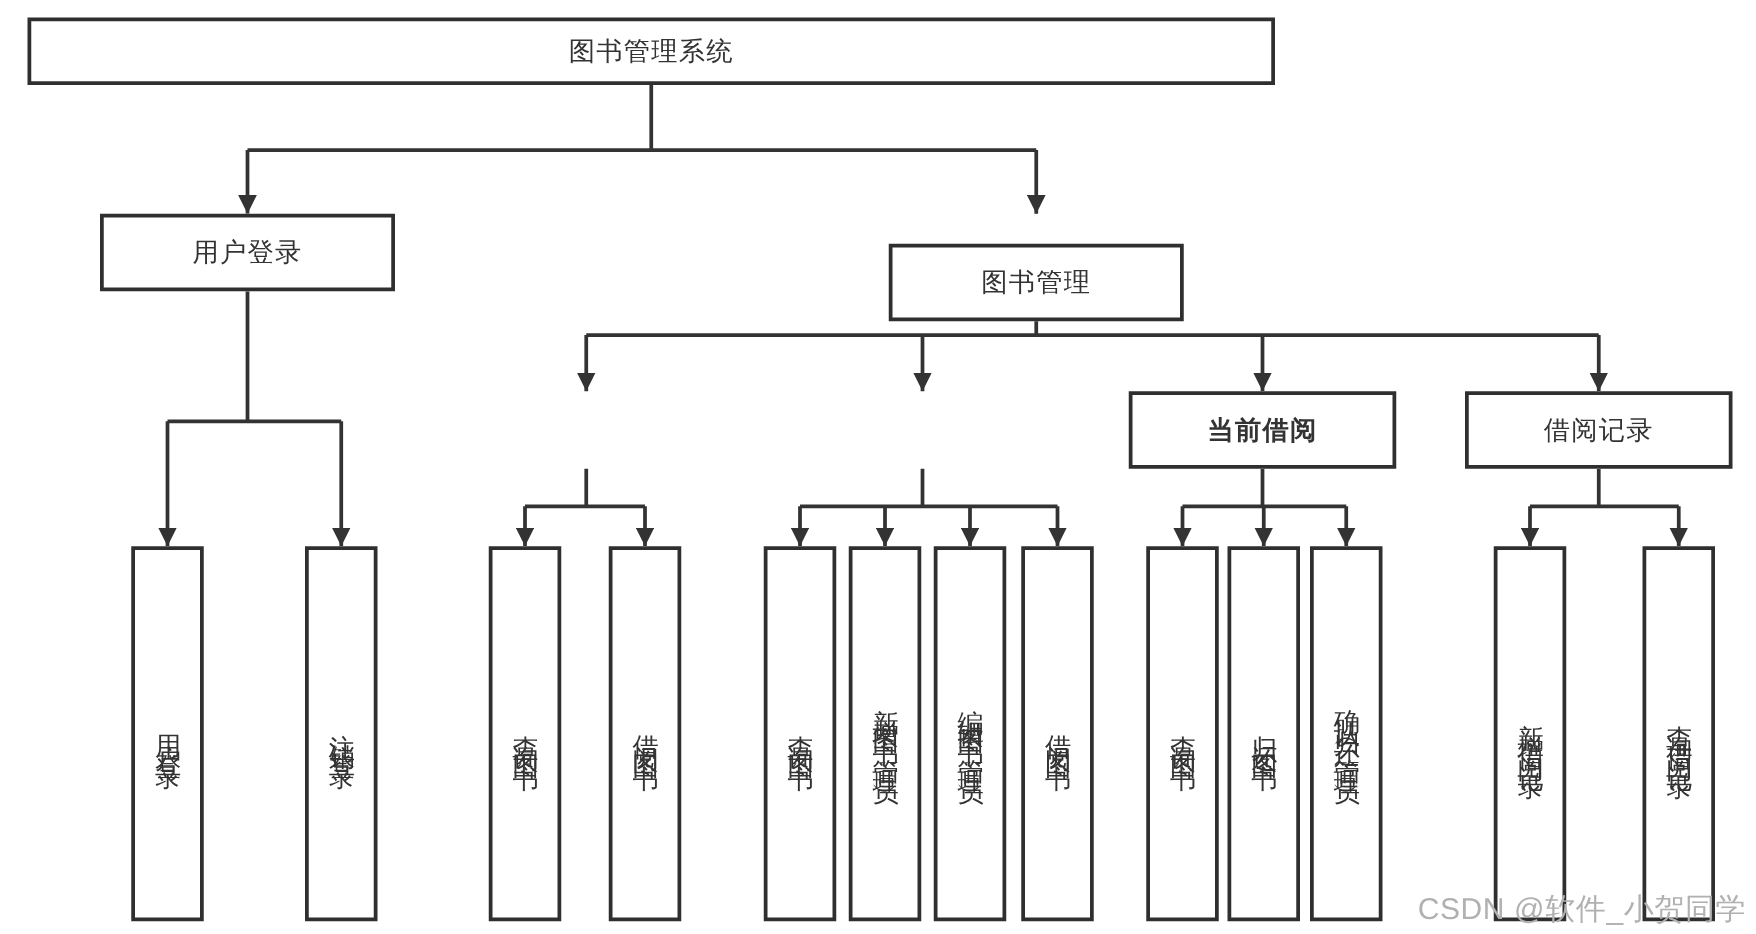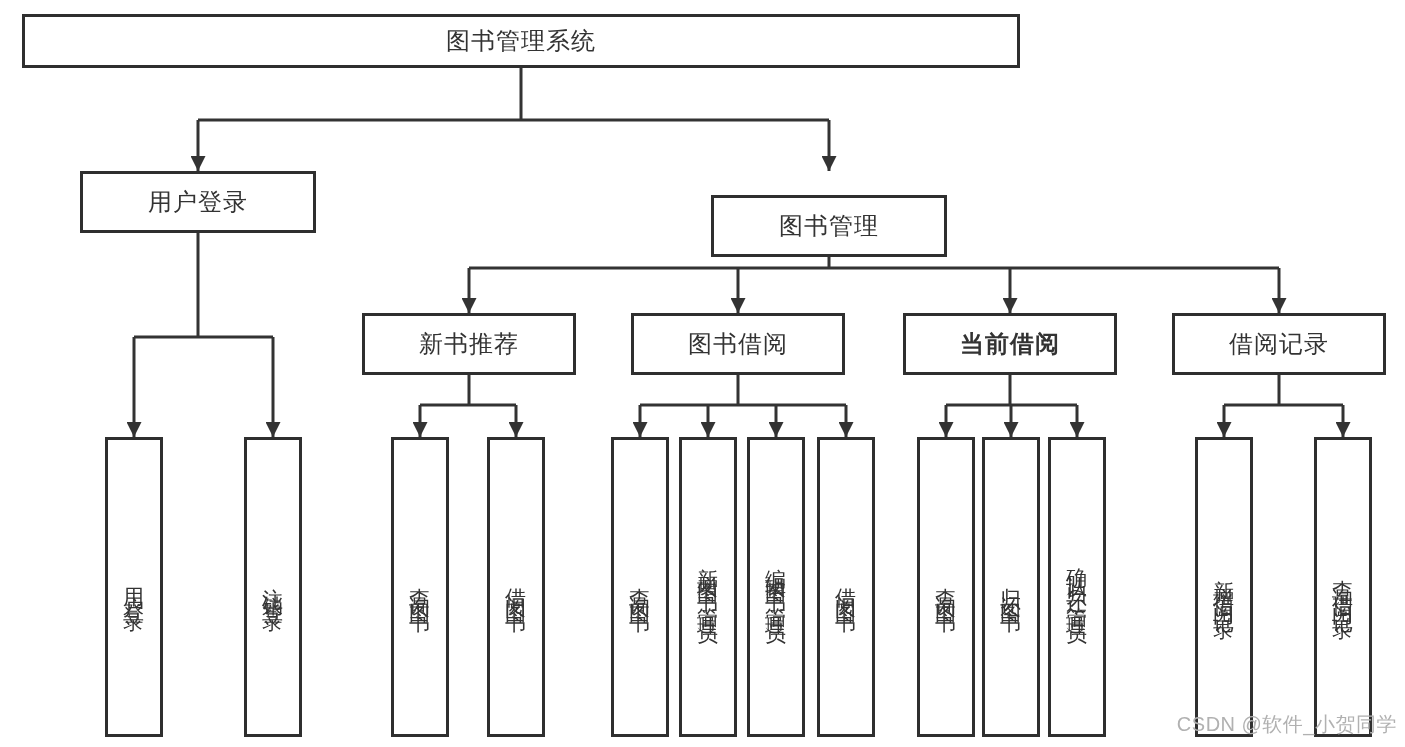--- a/index.html
+++ b/index.html
@@ -35,21 +35,21 @@
   .node {
     position: absolute;
     box-sizing: border-box;
     border: 3px solid var(--box-border, #2f2f2f);
     background: var(--box-fill, #ffffff);
     display: flex;
     align-items: center;
     justify-content: center;
   }
   .hbox span {
-    font-size: 24px;
+    font-size: 21px;
     letter-spacing: 1px;
     white-space: nowrap;
   }
   .vbox {
     top: 437px;
     width: 58px;
     height: 300px;
   }
   .vbox span {
     writing-mode: vertical-rl;
@@ -77,21 +77,21 @@
   .n14 { left: 817px; }
   .n15 { left: 917px; }
   .n16 { left: 982px; }
   .n17 { left: 1048px; }
   .n18 { left: 1195px; }
   .n19 { left: 1314px; }
   .watermark {
     position: absolute;
     top: 711px;
     right: 8px;
-    font-size: 20px;
+    font-size: 24px;
     letter-spacing: 0.5px;
     color: var(--watermark, #b1b1b1);
     white-space: nowrap;
   }
 </style>
 </head>
 <body>
 
 <div class="canvas">
 
@@ -138,26 +138,20 @@
 
   <div class="node hbox n0">
     <span>图书管理系统</span>
   </div>
   <div class="node hbox n1">
     <span>用户登录</span>
   </div>
   <div class="node hbox n2">
     <span>图书管理</span>
   </div>
-  <div class="node hbox n3">
-    <span>新书推荐</span>
-  </div>
-  <div class="node hbox n4">
-    <span>图书借阅</span>
-  </div>
   <div class="node hbox n5">
     <span>当前借阅</span>
   </div>
   <div class="node hbox n6">
     <span>借阅记录</span>
   </div>
 
   <div class="node vbox n7">
     <span>用户登录</span>
   </div>

